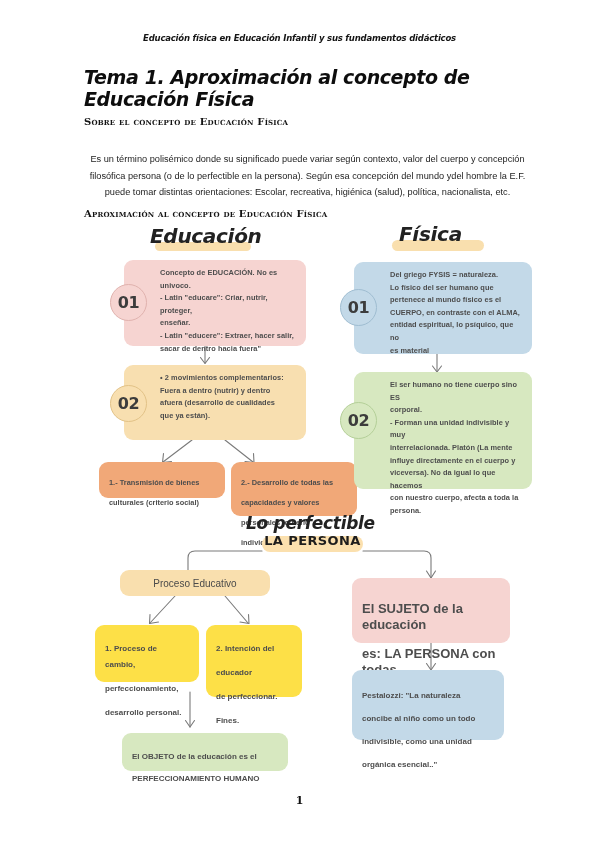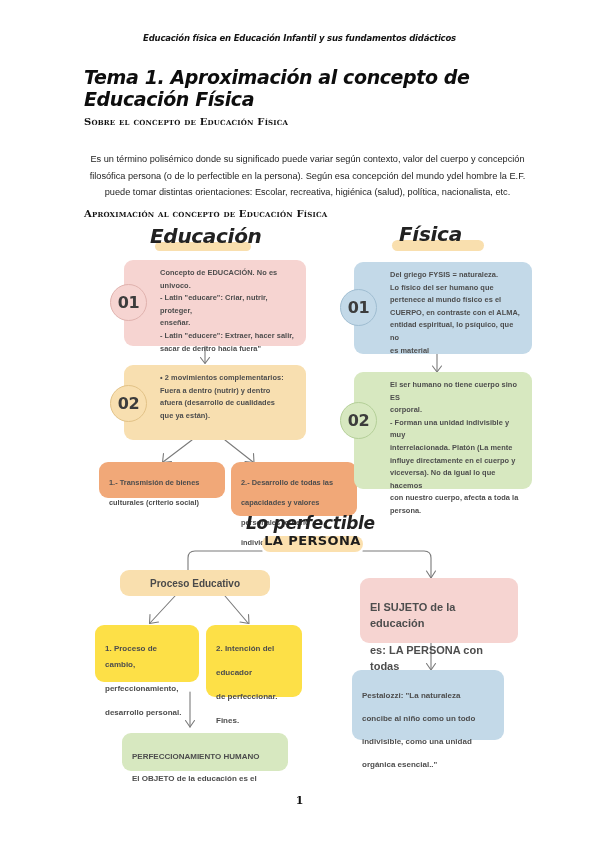--- a/index.html
+++ b/index.html
@@ -176,21 +176,21 @@
   }
 
   .center-box {
     position: absolute;
     box-sizing: border-box;
     border-radius: 9px;
     display: flex;
     align-items: center;
     justify-content: center;
     font-size: 10px;
-    font-weight: bold;
+    font-weight: normal;
     color: #4a4a4a;
   }
 
   .page-number {
     position: absolute;
     left: 0; right: 0;
     top: 794px;
     text-align: center;
     font-family: "DejaVu Serif", serif;
     font-weight: bold;
@@ -329,25 +329,25 @@
     </div>
 
     <div class="plain-box" style="left:206px; top:625px; width:96px; height:72px; background:#fde047; font-size:8px; line-height:16px;">
       <p>2. Intención del</p>
       <p>educador</p>
       <p>de perfeccionar.</p>
       <p>Fines.</p>
     </div>
 
     <div class="plain-box" style="left:122px; top:733px; width:166px; height:38px; background:#d7e8c0; font-size:8px; line-height:14px; padding-top:9px;">
+      <p>El OBJETO de la educación es el</p>
       <p>PERFECCIONAMIENTO HUMANO</p>
-      <p>El OBJETO de la educación es el</p>
-    </div>
-
-    <div class="plain-box" style="left:360px; top:578px; width:158px; height:65px; background:#f6d4d1; font-size:11px; line-height:16px; padding-top:10px;">
+    </div>
+
+    <div class="plain-box" style="left:352px; top:578px; width:158px; height:65px; background:#f6d4d1; font-size:13px; line-height:16px; padding-top:10px;">
       <p>El SUJETO de la educación</p>
       <p>es: LA PERSONA con todas</p>
       <p>sus facultades y esencia</p>
     </div>
 
     <div class="plain-box" style="left:352px; top:670px; width:152px; height:70px; background:#c3d9e8; font-size:8px; line-height:15px; padding-top:10px;">
       <p>Pestalozzi: "La naturaleza</p>
       <p>concibe al niño como un todo</p>
       <p>indivisible, como una unidad</p>
       <p>orgánica esencial.."</p>

